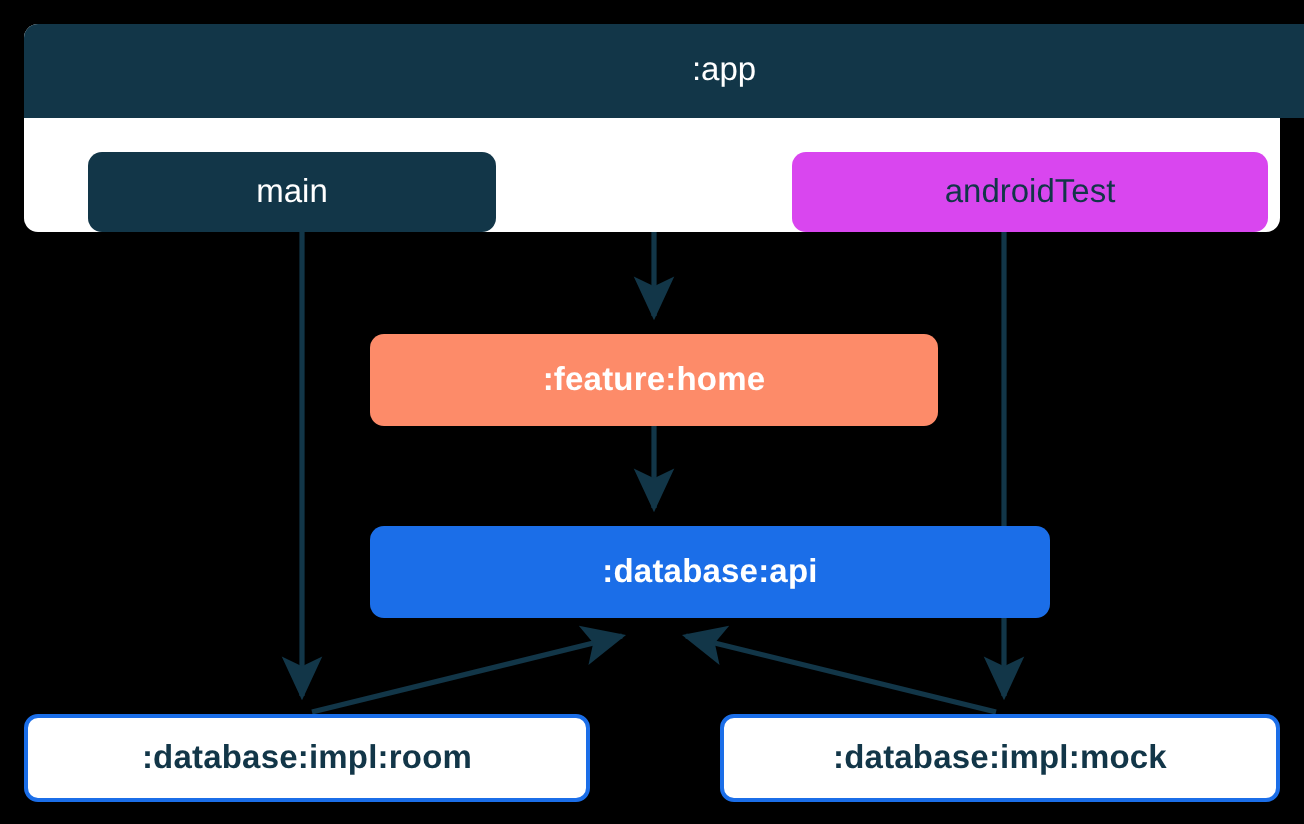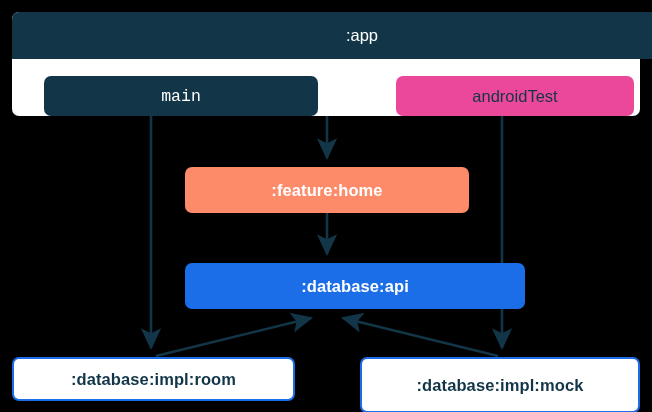--- a/index.html
+++ b/index.html
@@ -68,30 +68,29 @@
     height: 40px;
     border-radius: 7px;
     display: flex;
     align-items: center;
     justify-content: center;
     font-size: 16.5px;
   }
   #node-main {
     left: 32px;
     top: 64px;
-    width: 274px;
+    width: 204px;
     background: #123648;
     color: #ffffff;
-    font-family: Liberation Mono, monospace;
   }
   #node-androidtest {
     left: 384px;
     top: 64px;
     width: 238px;
-    background: #ec4899;
+    background: #d946ef;
     color: #123648;
   }
 
   
   #node-feature-home {
     left: 185px;
     top: 167px;
     width: 284px;
     height: 46px;
     background: #fd8b69;
@@ -117,21 +116,21 @@
     background: #ffffff;
     color: #123648;
     border: 2.5px solid #1b6ee8;
     border-radius: 7px;
     font-size: 16.5px;
   }
   #node-database-impl-mock {
     left: 360px;
     top: 357px;
     width: 280px;
-    height: 56px;
+    height: 44px;
     background: #ffffff;
     color: #123648;
     border: 2.5px solid #1b6ee8;
     border-radius: 7px;
     font-size: 16.5px;
   }
 </style>
 </head>
 <body>
 

